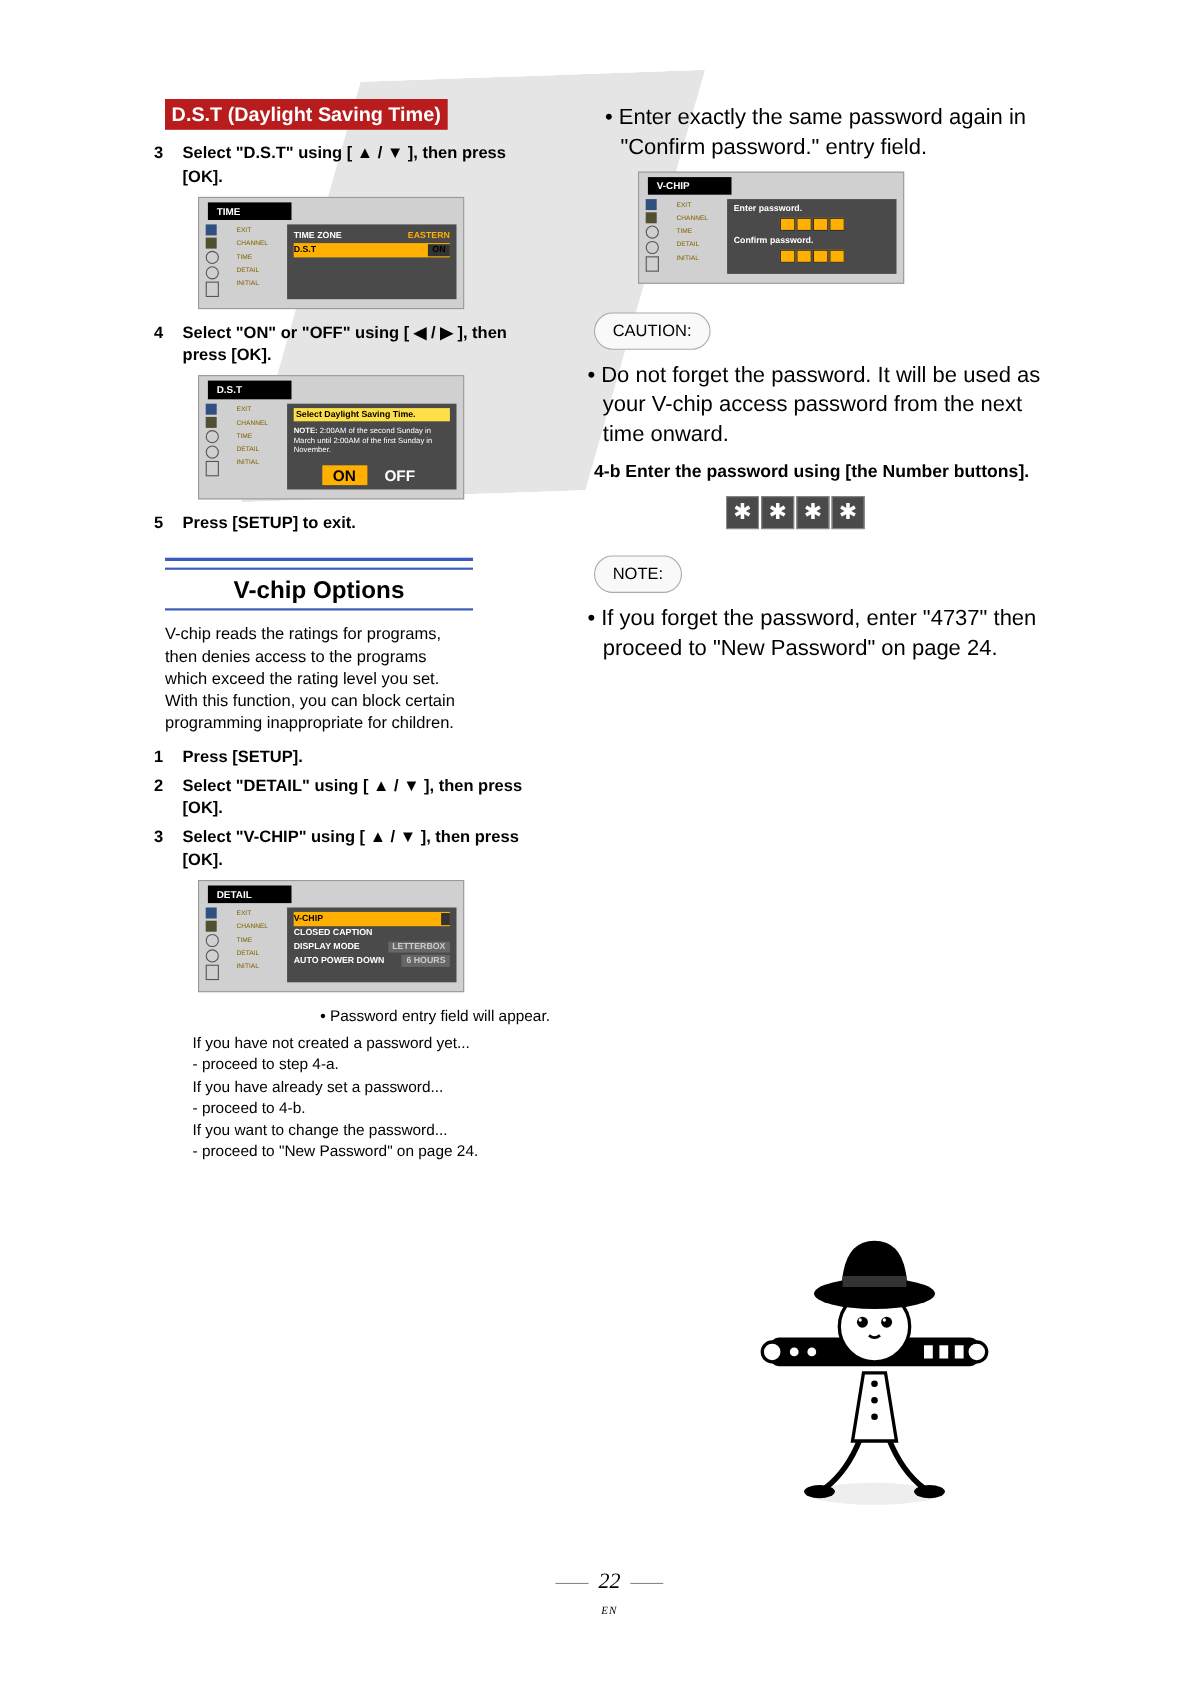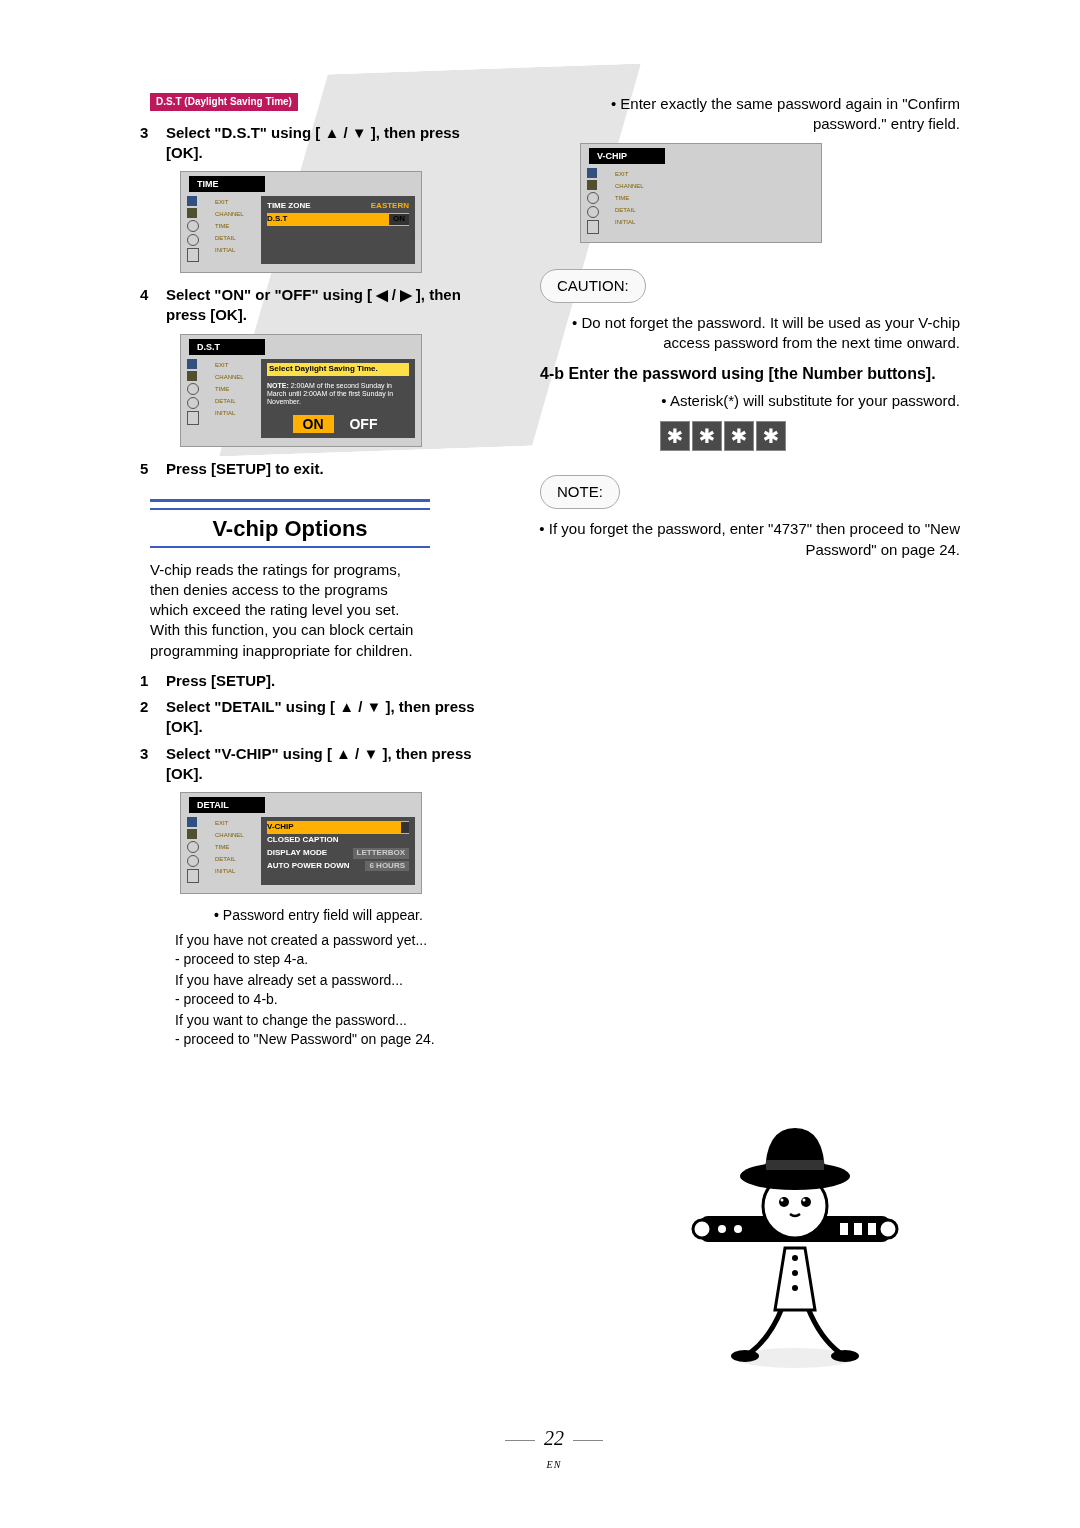--- a/index.html
+++ b/index.html
@@ -58,24 +58,24 @@
     margin-top: 30px;
     font-family: "Arial", "Helvetica", sans-serif;
     font-size: 15px;
     line-height: 1.35;
   }
   .col {
     flex: 1;
   }
   .badge {
     display: inline-block;
-    background: #be185d;
+    background: #b91c1c;
     color: #fff;
     font-weight: bold;
-    font-size: 10px;
+    font-size: 18px;
     padding: 2px 6px;
     margin-left: 70px;
     margin-bottom: 6px;
   }
   .step {
     display: flex;
     margin: 6px 0 6px 60px;
   }
   .step-num {
     font-weight: bold;
@@ -177,34 +177,33 @@
     border-top: 2px solid #3b5cba;
     margin: 2px 70px 12px 70px;
   }
   .para {
     margin: 6px 70px 10px 70px;
   }
   .bullets {
     margin: 6px 0 6px 110px;
     font-size: 14px;
   }
-  .bullets li { margin-bottom: 2px; list-style: none; text-indent: -16px; }
+  .bullets li { margin-bottom: 2px; list-style: none; text-indent: -16px; text-align: right; }
   .bullets li:before { content: "•  "; font-weight: bold; }
   .bold-line { font-weight: normal; margin: 2px 0 0 95px; font-size:14px; }
   .plain-line { margin: 0 0 0 95px; font-size:14px; }
   .right-step {
     font-weight: bold;
     font-size: 16px;
     margin: 0 20px 6px 0;
   }
   .right-bullet {
     margin: 4px 0 4px 24px;
-    font-size: 15px;
+    font-size: 20px;
     text-indent: -14px;
-    text-align: right;
   }
   .right-bullet:before { content: "•  "; }
   .caution-badge, .note-badge {
     display: inline-block;
     border: 1px solid #aaa;
     border-radius: 20px;
     padding: 6px 16px;
     font-size: 15px;
     margin: 14px 0 6px 0;
     background: #f9f9f9;
@@ -424,28 +423,43 @@
               <span class="mag"></span>
               <span class="doc"></span>
           </div>
           <div class="osd-labels">
             <div>EXIT</div>
             <div>CHANNEL</div>
             <div>TIME</div>
             <div>DETAIL</div>
             <div>INITIAL</div>
           </div>
+          <div class="osd-content">
+            <div style="font-weight:bold">Enter password.</div>
+            <div class="osd-pw-entry-row">
+                <span></span>
+                <span></span>
+                <span></span>
+                <span></span>
+              </div>
+            <div style="font-weight:bold;margin-top:4px;">Confirm password.</div>
+            <div class="osd-pw-entry-row">
+                <span></span>
+                <span></span>
+                <span></span>
+                <span></span>
+              </div>
+          </div>
         </div>
       </div>
 
       <div class="caution-badge">CAUTION:</div>
       <div class="right-bullet" style="margin-left:8px;">Do not forget the password. It will be used as your V-chip access password from the next time onward.</div>
 
       <div class="right-step" style="margin-top:10px;">4-b Enter the password using [the Number buttons].</div>
-      <div class="right-bullet">Asterisk(*) will substitute for your password.</div>
 
       <div class="pw-boxes">
         <div class="pw-box">✱</div>
         <div class="pw-box">✱</div>
         <div class="pw-box">✱</div>
         <div class="pw-box">✱</div>
       </div>
 
       <div class="note-badge">NOTE:</div>
       <div class="right-bullet" style="margin-left:8px;">If you forget the password, enter "4737" then proceed to "New Password" on page 24.</div>

